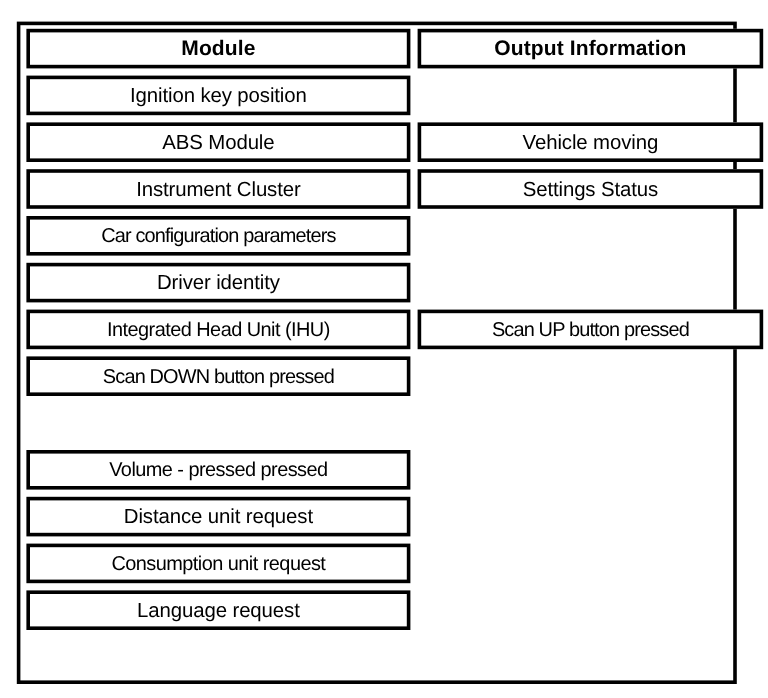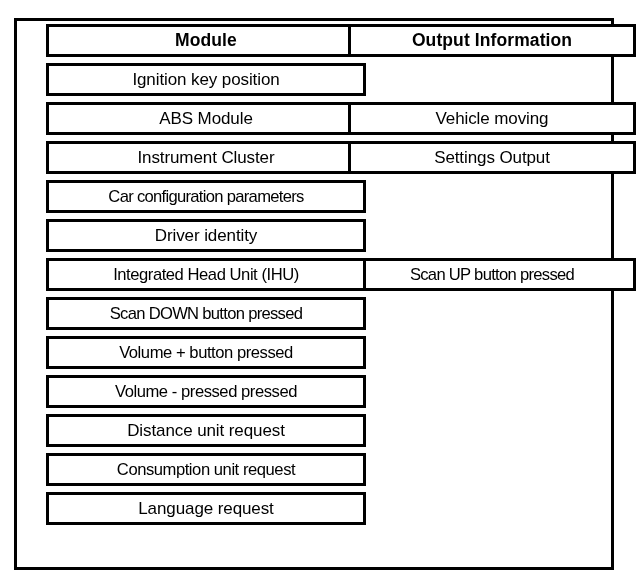--- a/index.html
+++ b/index.html
@@ -56,21 +56,20 @@
     display: flex;
     align-items: center;
     justify-content: center;
     overflow: hidden;
     white-space: nowrap;
   }
 
   .cell-module {
     left: 2px;
     width: 320px;
-    margin-left: 24px;
   }
 
   .cell-output {
     left: 328px;
     width: 288px;
   }
 
   .cell-text {
     display: block;
     font-size: 17px;
@@ -135,21 +134,21 @@
       <div class="cell cell-output">
         <span class="cell-text">Vehicle moving</span>
       </div>
     </div>
 
     <div class="table-row">
       <div class="cell cell-module">
         <span class="cell-text">Instrument Cluster</span>
       </div>
       <div class="cell cell-output">
-        <span class="cell-text">Settings Output</span>
+        <span class="cell-text">Settings Status</span>
       </div>
     </div>
 
     <div class="table-row">
       <div class="cell cell-module">
         <span class="cell-text widest">Car configuration parameters</span>
       </div>
       <div class="cell cell-output empty">
         <span class="cell-text"></span>
       </div>
@@ -176,23 +175,20 @@
     <div class="table-row">
       <div class="cell cell-module">
         <span class="cell-text widest">Scan DOWN button pressed</span>
       </div>
       <div class="cell cell-output empty">
         <span class="cell-text"></span>
       </div>
     </div>
 
     <div class="table-row">
-      <div class="cell cell-module">
-        <span class="cell-text wide">Volume + button pressed</span>
-      </div>
       <div class="cell cell-output empty">
         <span class="cell-text"></span>
       </div>
     </div>
 
     <div class="table-row">
       <div class="cell cell-module">
         <span class="cell-text wide">Volume - pressed pressed</span>
       </div>
       <div class="cell cell-output empty">

